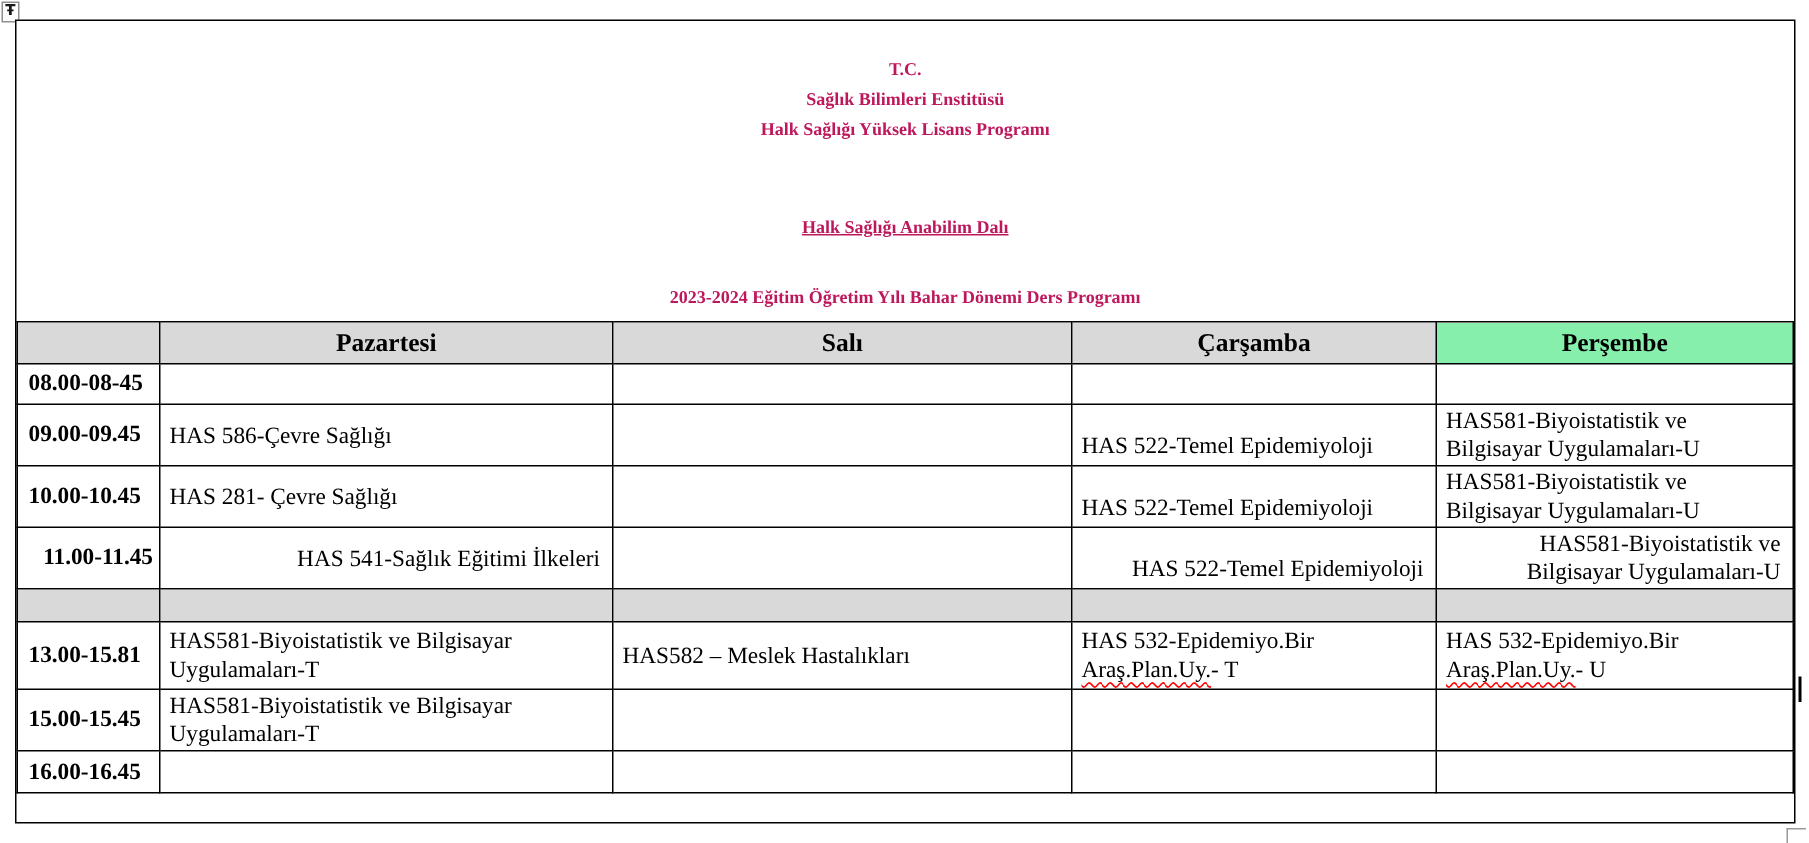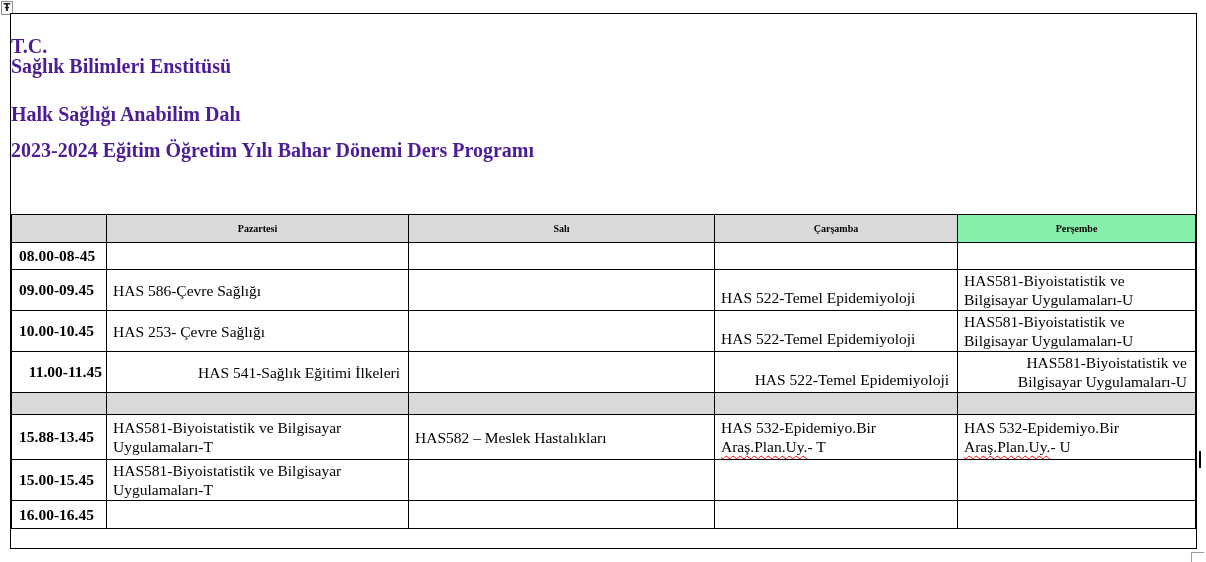--- a/index.html
+++ b/index.html
@@ -19,45 +19,45 @@
     text-align: center; color: #1a1a1a;
   }
   .page-frame {
     position: absolute; left: 10px; top: 13px;
     width: 1187px; height: 536px;
     border: 1.5px solid #000;
     background: #fff;
   }
   .title-block {
     height: 200px;
-    text-align: left;
+    text-align: center;
     font-weight: bold;
-    font-size: 20px;
+    font-size: 12px;
     padding-top: 22px;
-    color: #4c1d95;
+    color: #be185d;
   }
   .t-line { line-height: 20px; }
-  .dept-line { margin-top: 28px; }
-  .prog-line { margin-top: 16px; }
+  .dept-line { margin-top: 45px; text-decoration: underline; }
+  .prog-line { margin-top: 27px; }
 
   table.schedule {
     border-collapse: collapse;
     width: 100%;
     table-layout: fixed;
     font-size: 15.5px;
   }
   table.schedule th, table.schedule td {
     border: 1px solid #000;
     overflow: hidden;
   }
   table.schedule th {
     font-weight: bold;
     text-align: center;
     height: 28px;
-    font-size: 10px;
+    font-size: 17px;
   }
   td.time-cell {
     font-weight: bold;
     padding: 1px 4px 1px 7px;
     vertical-align: middle;
     white-space: nowrap;
   }
   td.course-cell {
     padding: 1px 8px 1px 6px;
     vertical-align: middle;
@@ -85,20 +85,21 @@
 </head>
 <body>
 
 <div class="corner-icon">Ŧ</div>
 
 <div class="page-frame">
 
   <div class="title-block">
     <div class="t-line">T.C.</div>
     <div class="t-line">Sağlık Bilimleri Enstitüsü</div>
+    <div class="t-line">Halk Sağlığı Yüksek Lisans Programı</div>
     <div class="t-line dept-line">Halk Sağlığı Anabilim Dalı</div>
     <div class="t-line prog-line">2023-2024 Eğitim Öğretim Yılı Bahar Dönemi Ders Programı</div>
   </div>
 
   <table class="schedule">
     <colgroup>
       <col style="width:95px">
       <col style="width:302px">
       <col style="width:306px">
       <col style="width:243px">
@@ -123,41 +124,41 @@
         </tr>
         <tr style="height: 35px;">
           <td class="time-cell">09.00-09.45</td>
           <td class="course-cell">HAS 586-Çevre Sağlığı</td>
           <td class="course-cell"></td>
           <td class="course-cell vbottom">HAS 522-Temel Epidemiyoloji</td>
           <td class="course-cell">HAS581-Biyoistatistik ve Bilgisayar Uygulamaları-U</td>
         </tr>
         <tr style="height: 35px;">
           <td class="time-cell">10.00-10.45</td>
-          <td class="course-cell">HAS 253- Çevre Sağlığı</td>
+          <td class="course-cell">HAS 281- Çevre Sağlığı</td>
           <td class="course-cell"></td>
           <td class="course-cell vbottom">HAS 522-Temel Epidemiyoloji</td>
           <td class="course-cell">HAS581-Biyoistatistik ve Bilgisayar Uygulamaları-U</td>
         </tr>
         <tr style="height: 38px; text-align: right;">
           <td class="time-cell">11.00-11.45</td>
           <td class="course-cell">HAS 541-Sağlık Eğitimi İlkeleri</td>
           <td class="course-cell"></td>
           <td class="course-cell vbottom">HAS 522-Temel Epidemiyoloji</td>
           <td class="course-cell">HAS581-Biyoistatistik ve Bilgisayar Uygulamaları-U</td>
         </tr>
         <tr style="height: 22px;">
           <td class="time-cell" style="background: rgb(217, 217, 217);"></td>
           <td class="course-cell" style="background: rgb(217, 217, 217);"></td>
           <td class="course-cell" style="background: rgb(217, 217, 217);"></td>
           <td class="course-cell" style="background: rgb(217, 217, 217);"></td>
           <td class="course-cell" style="background: rgb(217, 217, 217);"></td>
         </tr>
         <tr style="height: 45px;">
-          <td class="time-cell">15.88-13.45</td>
+          <td class="time-cell">13.00-15.81</td>
           <td class="course-cell">HAS581-Biyoistatistik ve Bilgisayar Uygulamaları-T</td>
           <td class="course-cell">HAS582 – Meslek Hastalıkları</td>
           <td class="course-cell">HAS 532-Epidemiyo.Bir <span class="misspelled" style="text-decoration-color: rgb(255, 0, 0);">Araş.Plan.Uy.</span>- T</td>
           <td class="course-cell">HAS 532-Epidemiyo.Bir <span class="misspelled" style="text-decoration-color: rgb(255, 0, 0);">Araş.Plan.Uy.</span>- U</td>
         </tr>
         <tr style="height: 37px;">
           <td class="time-cell">15.00-15.45</td>
           <td class="course-cell">HAS581-Biyoistatistik ve Bilgisayar Uygulamaları-T</td>
           <td class="course-cell"></td>
           <td class="course-cell"></td>

